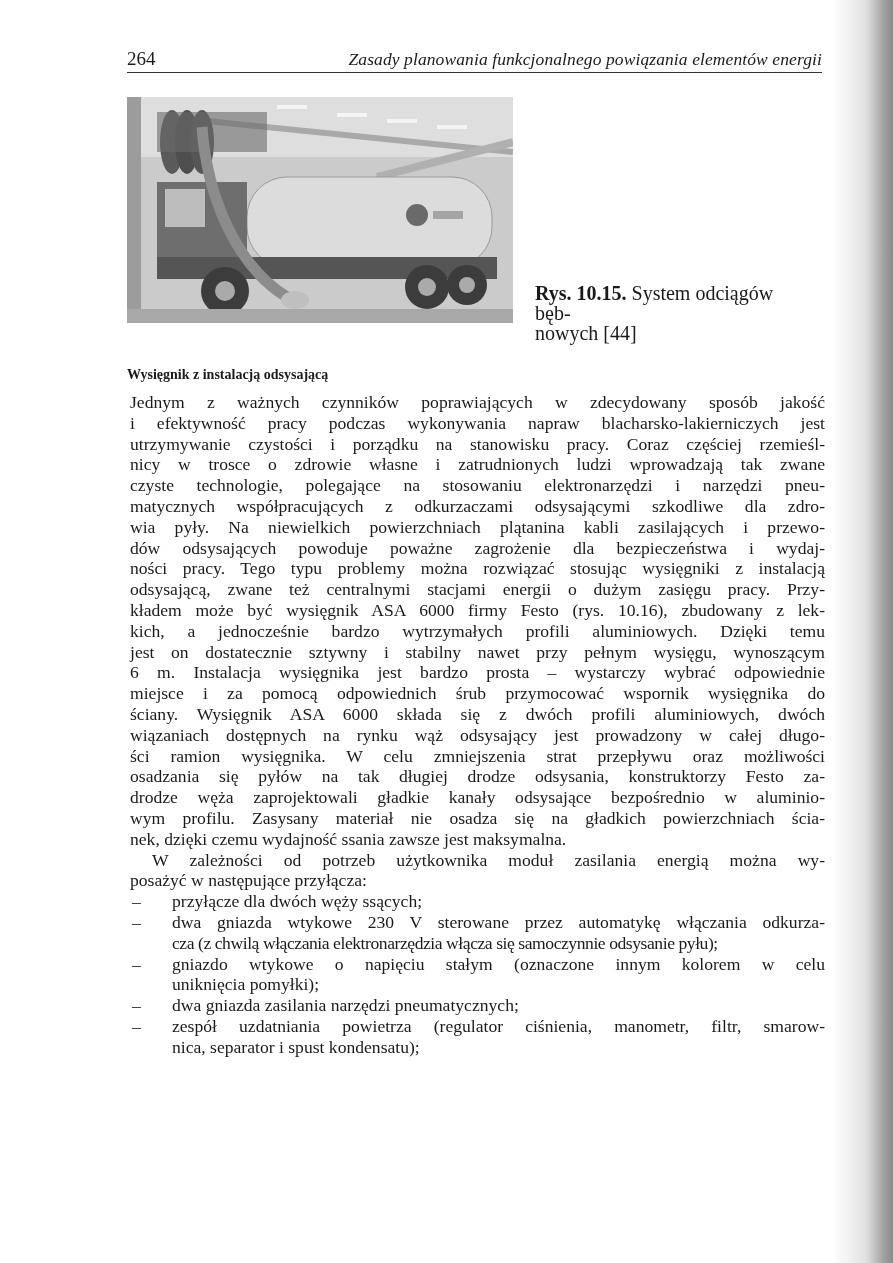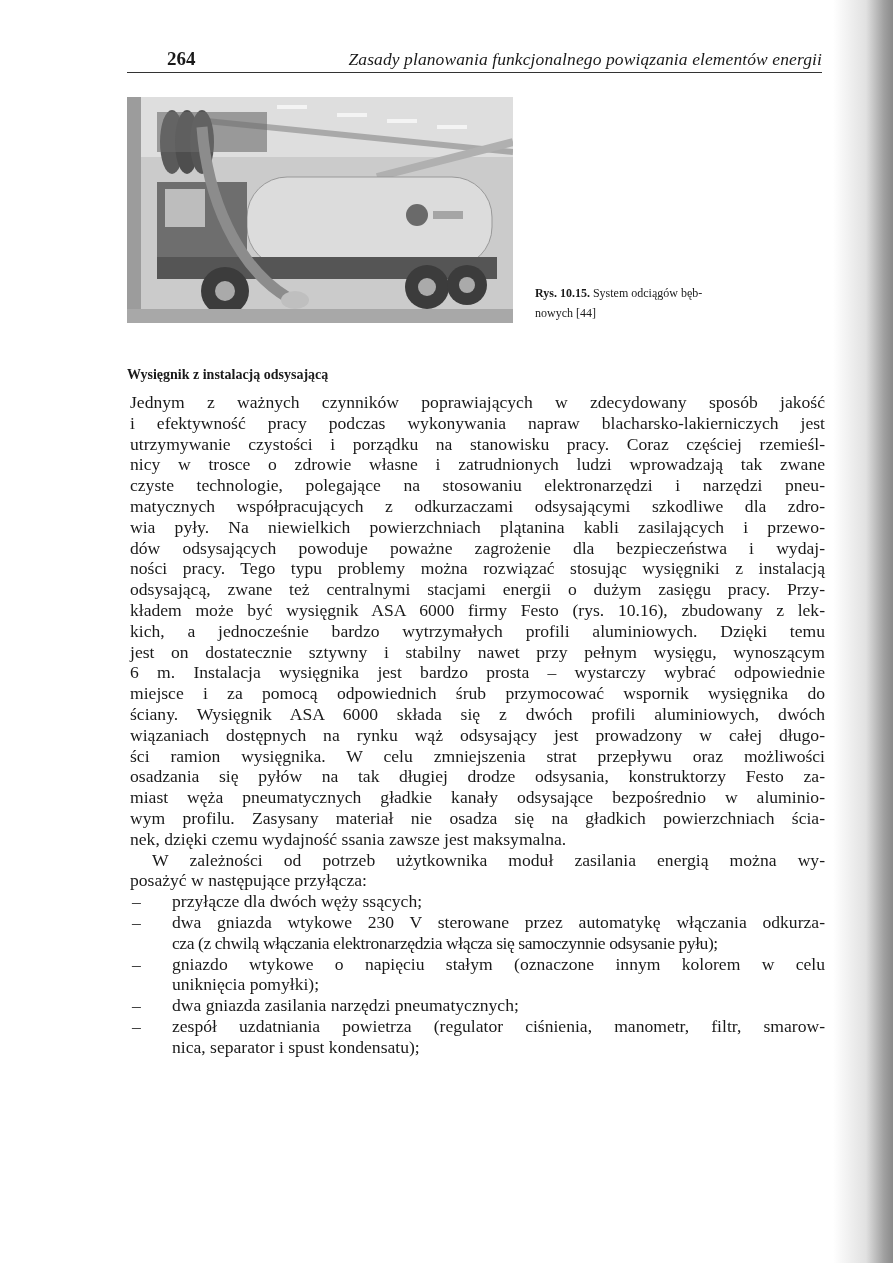--- a/index.html
+++ b/index.html
@@ -12,35 +12,35 @@
     .spine-shadow {
       position: absolute; top: 0; right: 0; width: 60px; height: 1263px;
       background: linear-gradient(to right, rgba(255,255,255,0) 0%, rgba(200,200,200,0.55) 55%, rgba(150,150,150,0.9) 85%, #8a8a8a 100%);
     }
     .running-head {
       position: absolute; left: 127px; top: 48px; width: 695px; height: 24px;
       border-bottom: 1px solid #333;
     }
     .page-number {
       position: absolute; left: 0; top: 0;
-      font-weight: bold; font-size: 19px; line-height: 22px; margin-left: 40px;
+      font-weight: normal; font-size: 19px; line-height: 22px;
     }
     .running-title {
       position: absolute; right: 0; top: 0;
       font-style: italic; font-size: 17.5px; line-height: 22px; letter-spacing: 0.1px;
     }
     .figure-photo {
       position: absolute; left: 127px; top: 97px; width: 386px; height: 226px;
       background: linear-gradient(180deg, #d8d8d8 0%, #cfcfcf 30%, #bdbdbd 60%, #9a9a9a 100%);
       overflow: hidden;
     }
     .figure-photo svg { display: block; }
     .figure-caption {
       position: absolute; left: 535px; top: 283px; width: 270px;
-      font-size: 12px; line-height: 20px;
+      font-size: 20px; line-height: 20px;
     }
     .figure-caption .cap-label { font-weight: bold; }
     .section-heading {
       position: absolute; left: 127px; top: 364px;
       font-weight: bold; font-size: 14px; line-height: 22px;
     }
     .body-text {
       position: absolute; left: 130px; top: 392px; width: 695px;
       font-size: 17.6px; line-height: 20.8px;
     }
@@ -126,21 +126,21 @@
     <span class="line">odsysającą, zwane też centralnymi stacjami energii o dużym zasięgu pracy. Przy-</span>
     <span class="line">kładem może być wysięgnik ASA 6000 firmy Festo (rys. 10.16), zbudowany z lek-</span>
     <span class="line">kich, a jednocześnie bardzo wytrzymałych profili aluminiowych. Dzięki temu</span>
     <span class="line">jest on dostatecznie sztywny i stabilny nawet przy pełnym wysięgu, wynoszącym</span>
     <span class="line">6 m. Instalacja wysięgnika jest bardzo prosta – wystarczy wybrać odpowiednie</span>
     <span class="line">miejsce i za pomocą odpowiednich śrub przymocować wspornik wysięgnika do</span>
     <span class="line">ściany. Wysięgnik ASA 6000 składa się z dwóch profili aluminiowych, dwóch</span>
     <span class="line">wiązaniach dostępnych na rynku wąż odsysający jest prowadzony w całej długo-</span>
     <span class="line">ści ramion wysięgnika. W celu zmniejszenia strat przepływu oraz możliwości</span>
     <span class="line">osadzania się pyłów na tak długiej drodze odsysania, konstruktorzy Festo za-</span>
-    <span class="line">miast węża pneumatycznych gładkie kanały odsysające bezpośrednio w aluminio-</span>
+    <span class="line">drodze węża zaprojektowali gładkie kanały odsysające bezpośrednio w aluminio-</span>
     <span class="line">wym profilu. Zasysany materiał nie osadza się na gładkich powierzchniach ścia-</span>
     <span class="line last">nek, dzięki czemu wydajność ssania zawsze jest maksymalna.</span>
   </p>
   <p>
     <span class="line indent">W zależności od potrzeb użytkownika moduł zasilania energią można wy-</span>
     <span class="line last">posażyć w następujące przyłącza:</span>
   </p>
   <ul class="bullet-list">
     <li class="bullet-item">
       <span class="bullet-dash">–</span>

